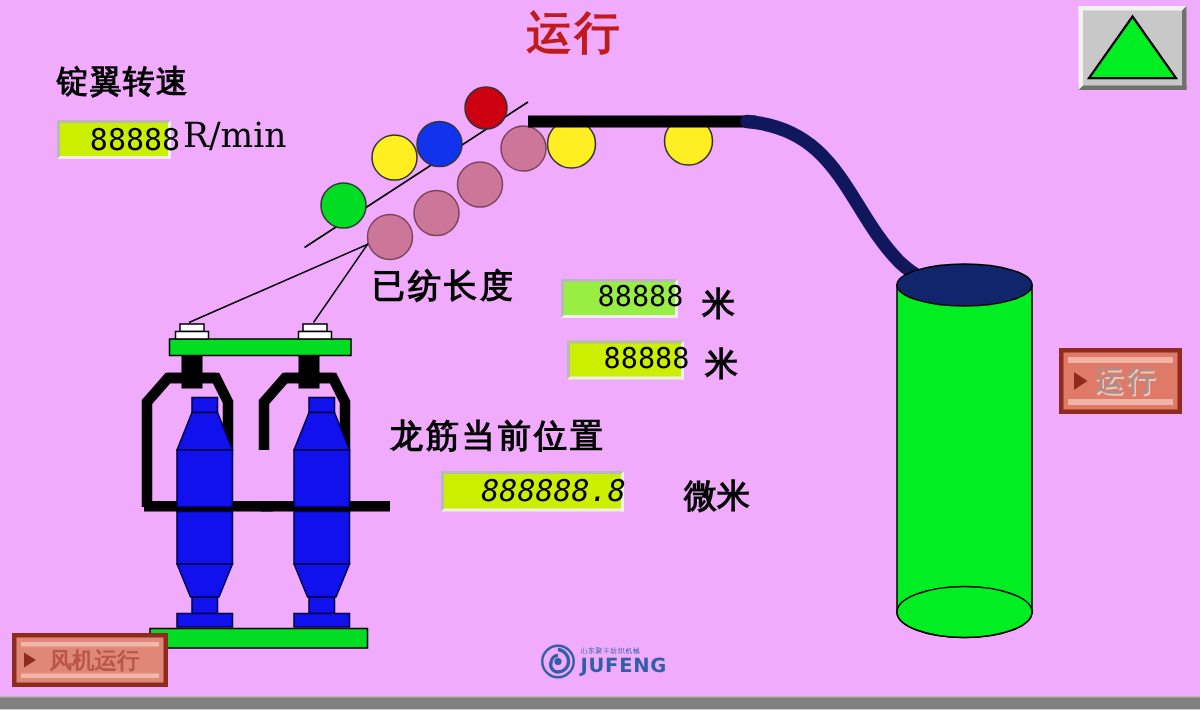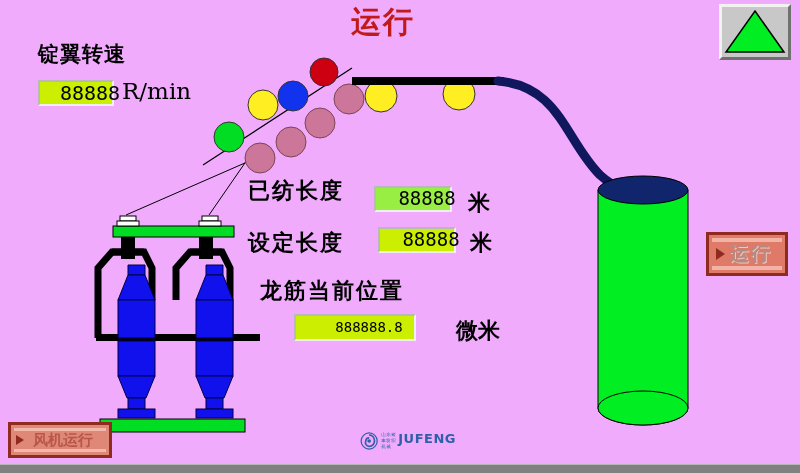--- a/index.html
+++ b/index.html
@@ -123,21 +123,22 @@
     left: 378px; top: 227px; width: 78px; height: 26px;
     background: #ccee00;
     font-size: 19px;
   }
   #set-unit { left: 470px; top: 228px; }
 
   #pos-label { left: 260px; top: 276px; }
   #pos-value {
     left: 294px; top: 314px; width: 122px; height: 27px;
     background: #ccee00;
-    font-size: 14px;
+    font-size: 20px;
+    font-style: italic;
   }
   #pos-unit { left: 456px; top: 316px; }
 
   
   .btn-red {
     position: absolute;
     left: 706px;
     width: 82px;
     height: 44px;
     box-sizing: border-box;
@@ -261,20 +262,21 @@
     position: absolute;
     left: 360px;
     top: 428px;
     width: 96px;
     height: 26px;
     display: flex;
     align-items: center;
   }
   #logo .logo-text {
     display: flex;
+    flex-direction: column;
     justify-content: center;
     margin-left: 3px;
   }
   #logo .logo-cn {
     font-size: 4.5px;
     color: #2f5fa8;
     letter-spacing: 0.5px;
     line-height: 6px;
   }
   #logo .logo-en {
@@ -393,21 +395,20 @@
   </div>
 
   <div id="speed-label" class="field-label">锭翼转速</div>
   <div id="speed-value" class="value-box">88888</div>
   <div id="speed-unit">R/min</div>
 
   <div id="spun-label" class="field-label">已纺长度</div>
   <div id="spun-value" class="value-box">88888</div>
   <div id="spun-unit" class="field-unit">米</div>
 
-  <div id="set-label" class="field-label">设定长度</div>
   <div id="set-value" class="value-box">88888</div>
   <div id="set-unit" class="field-unit">米</div>
 
   <div id="pos-label" class="field-label">龙筋当前位置</div>
   <div id="pos-value" class="value-box">888888.8</div>
   <div id="pos-unit" class="field-unit">微米</div>
 
   <div id="btn-run" class="btn-red">
     <div class="inner-hi"></div>
     <div class="inner-lo"></div>

